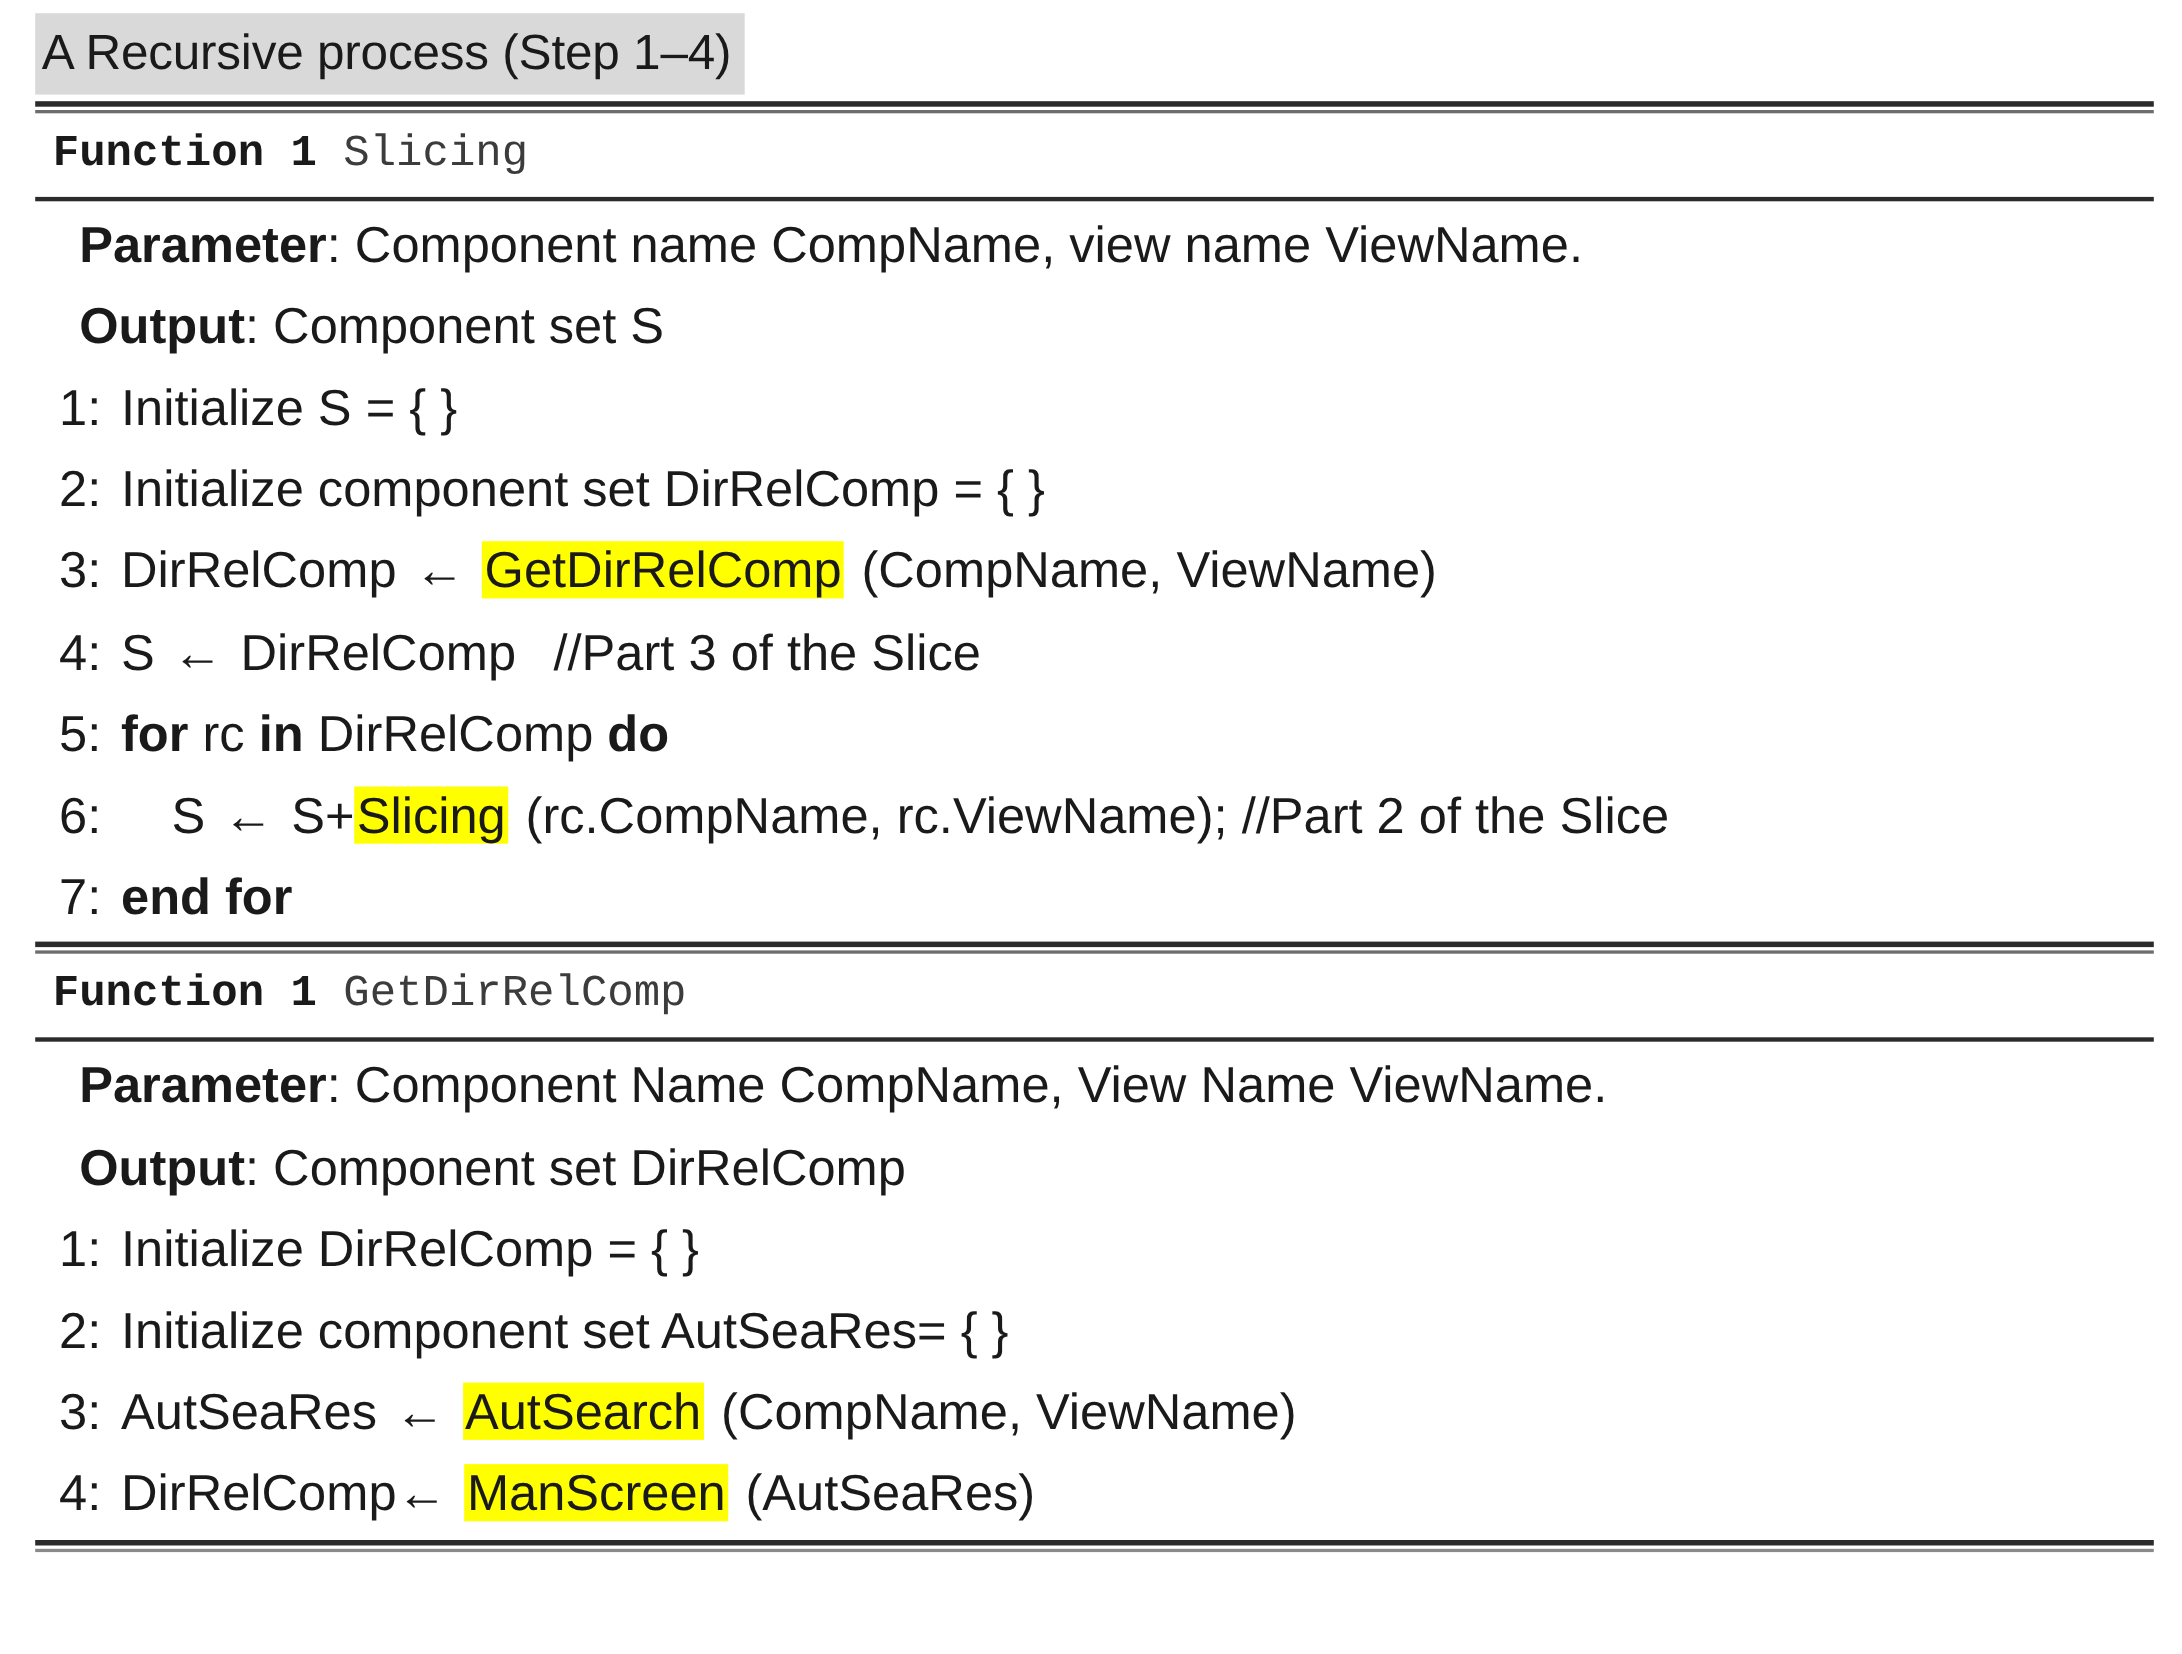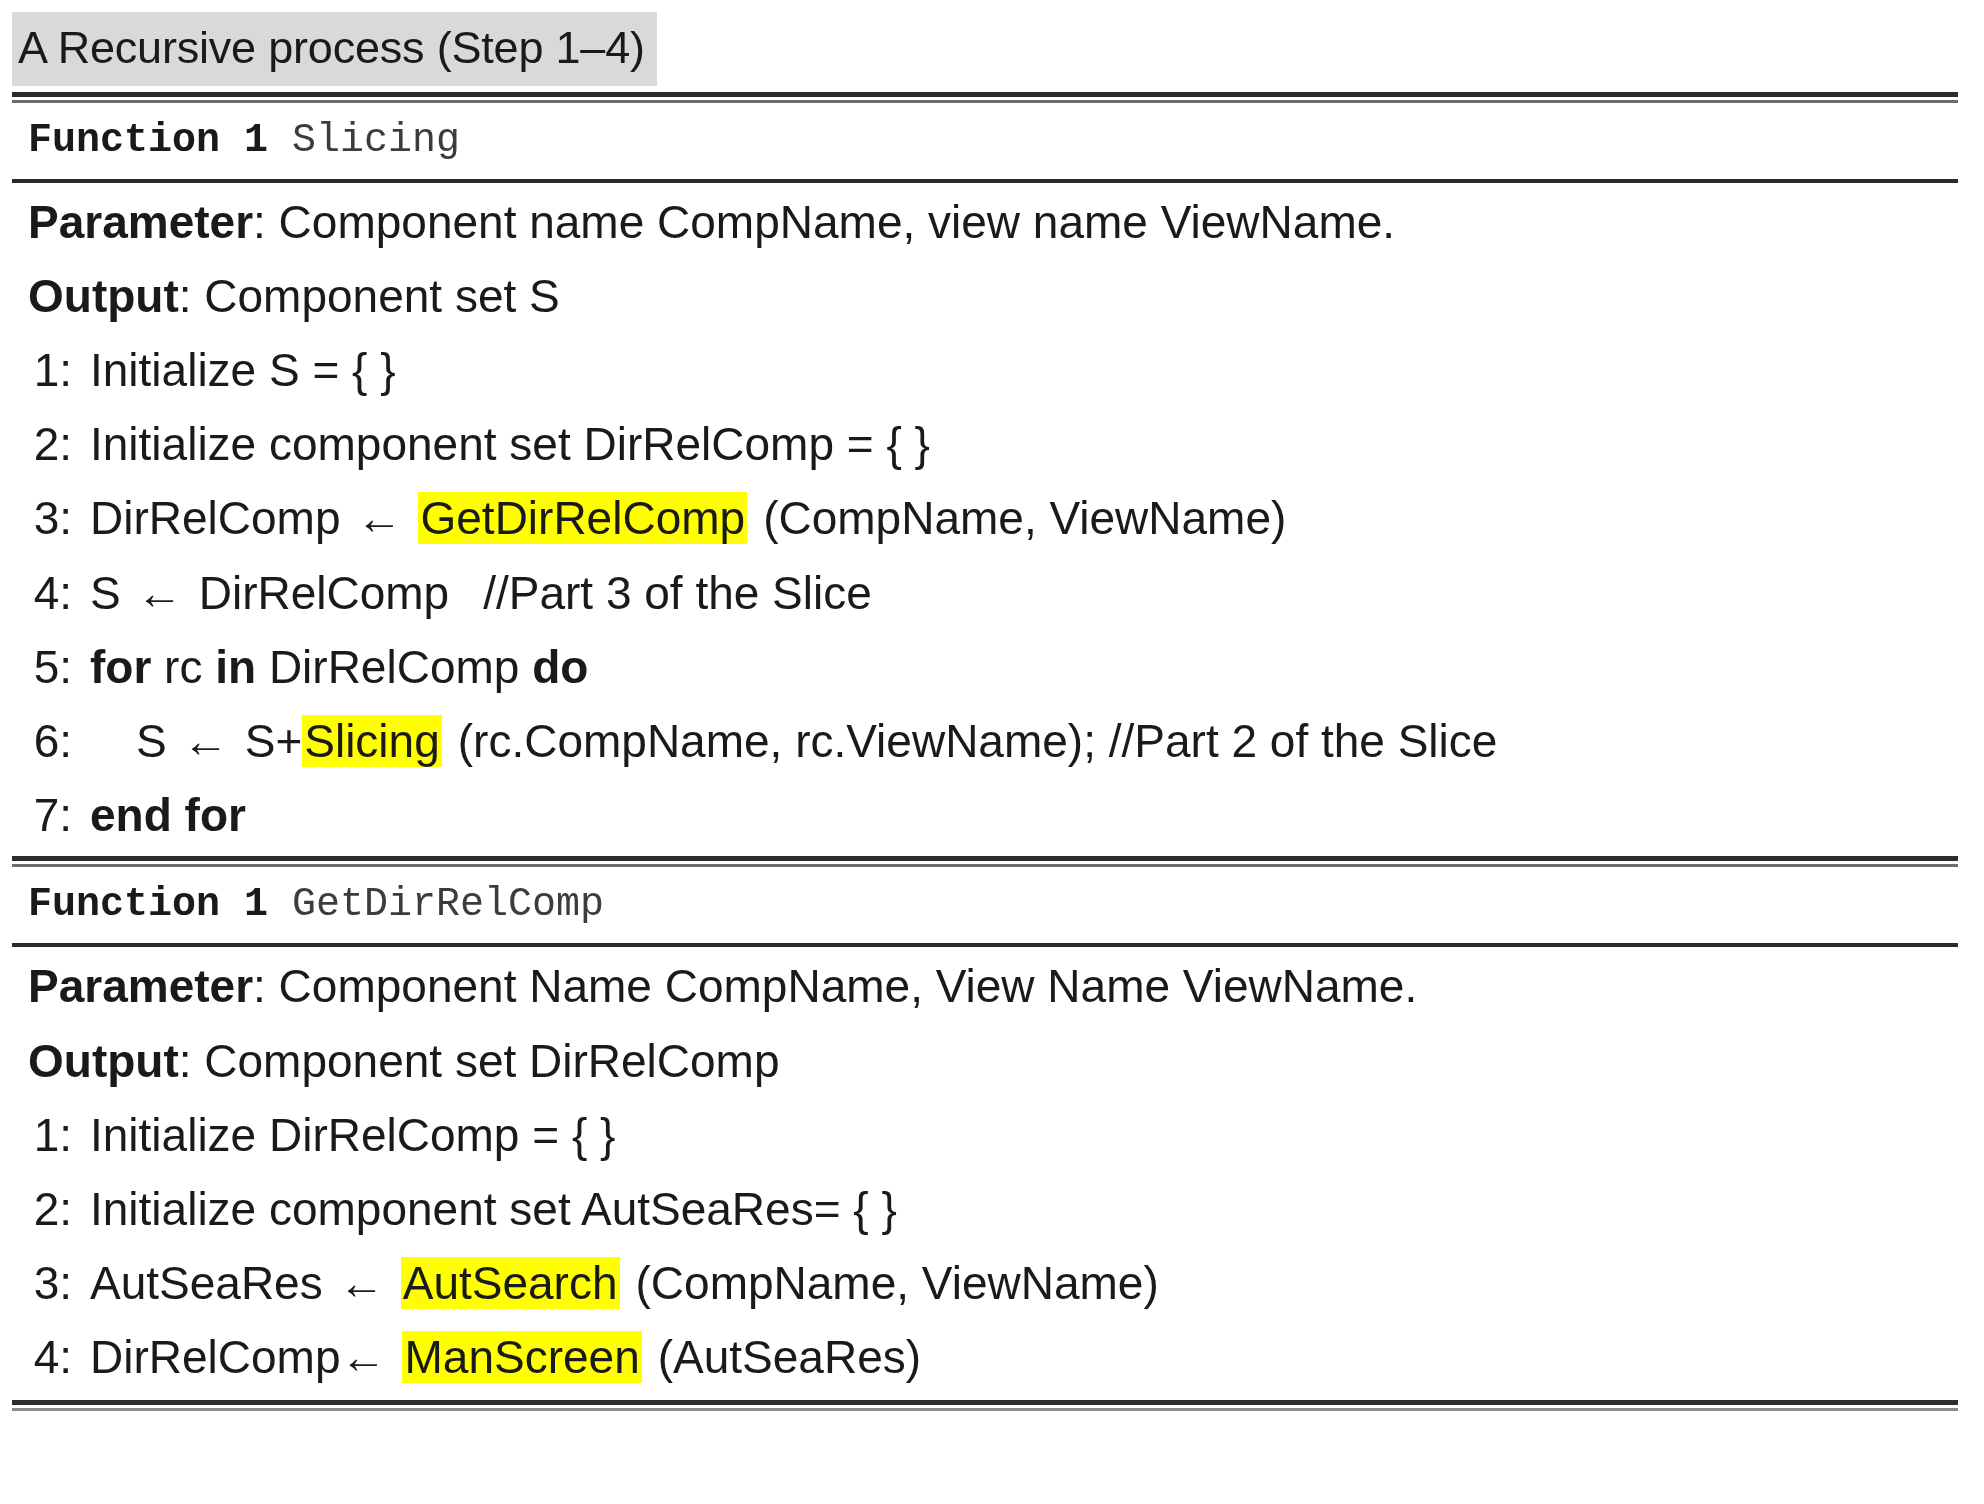--- a/index.html
+++ b/index.html
@@ -11,21 +11,21 @@
     width: 1984px;
     height: 1504px;
     font-family: "Liberation Sans", sans-serif;
     color: #1a1a1a;
     overflow: hidden;
   }
 
   .algo-box {
     box-sizing: border-box;
     width: 1984px;
-    padding: 0 26px 0 12px;
+    padding: 0 26px 0 32px;
   }
 
   
   .caption {
     display: inline-block;
     background: #d9d9d9;
     color: #1a1a1a;
     font-size: 45px;
     line-height: 1.24;
     letter-spacing: -0.2px;
@@ -64,21 +64,21 @@
   .fn-header .kw { font-weight: bold; }
   .fn-header .nm { font-weight: normal; color: #3c3c3c; }
 
   
   .meta-row {
     font-size: 46px;
     line-height: 1.33;
     padding: 9px 0 4px 16px;
     white-space: nowrap;
   }
-  .meta-row .lbl { font-weight: bold; }
+  .meta-row .lbl { font-weight: bold; margin-left: 24px; }
 
   
   .code-row {
     font-size: 46px;
     line-height: 1.33;
     padding: 9px 0 4px 16px;
     white-space: nowrap;
     display: flex;
     align-items: baseline;
   }

